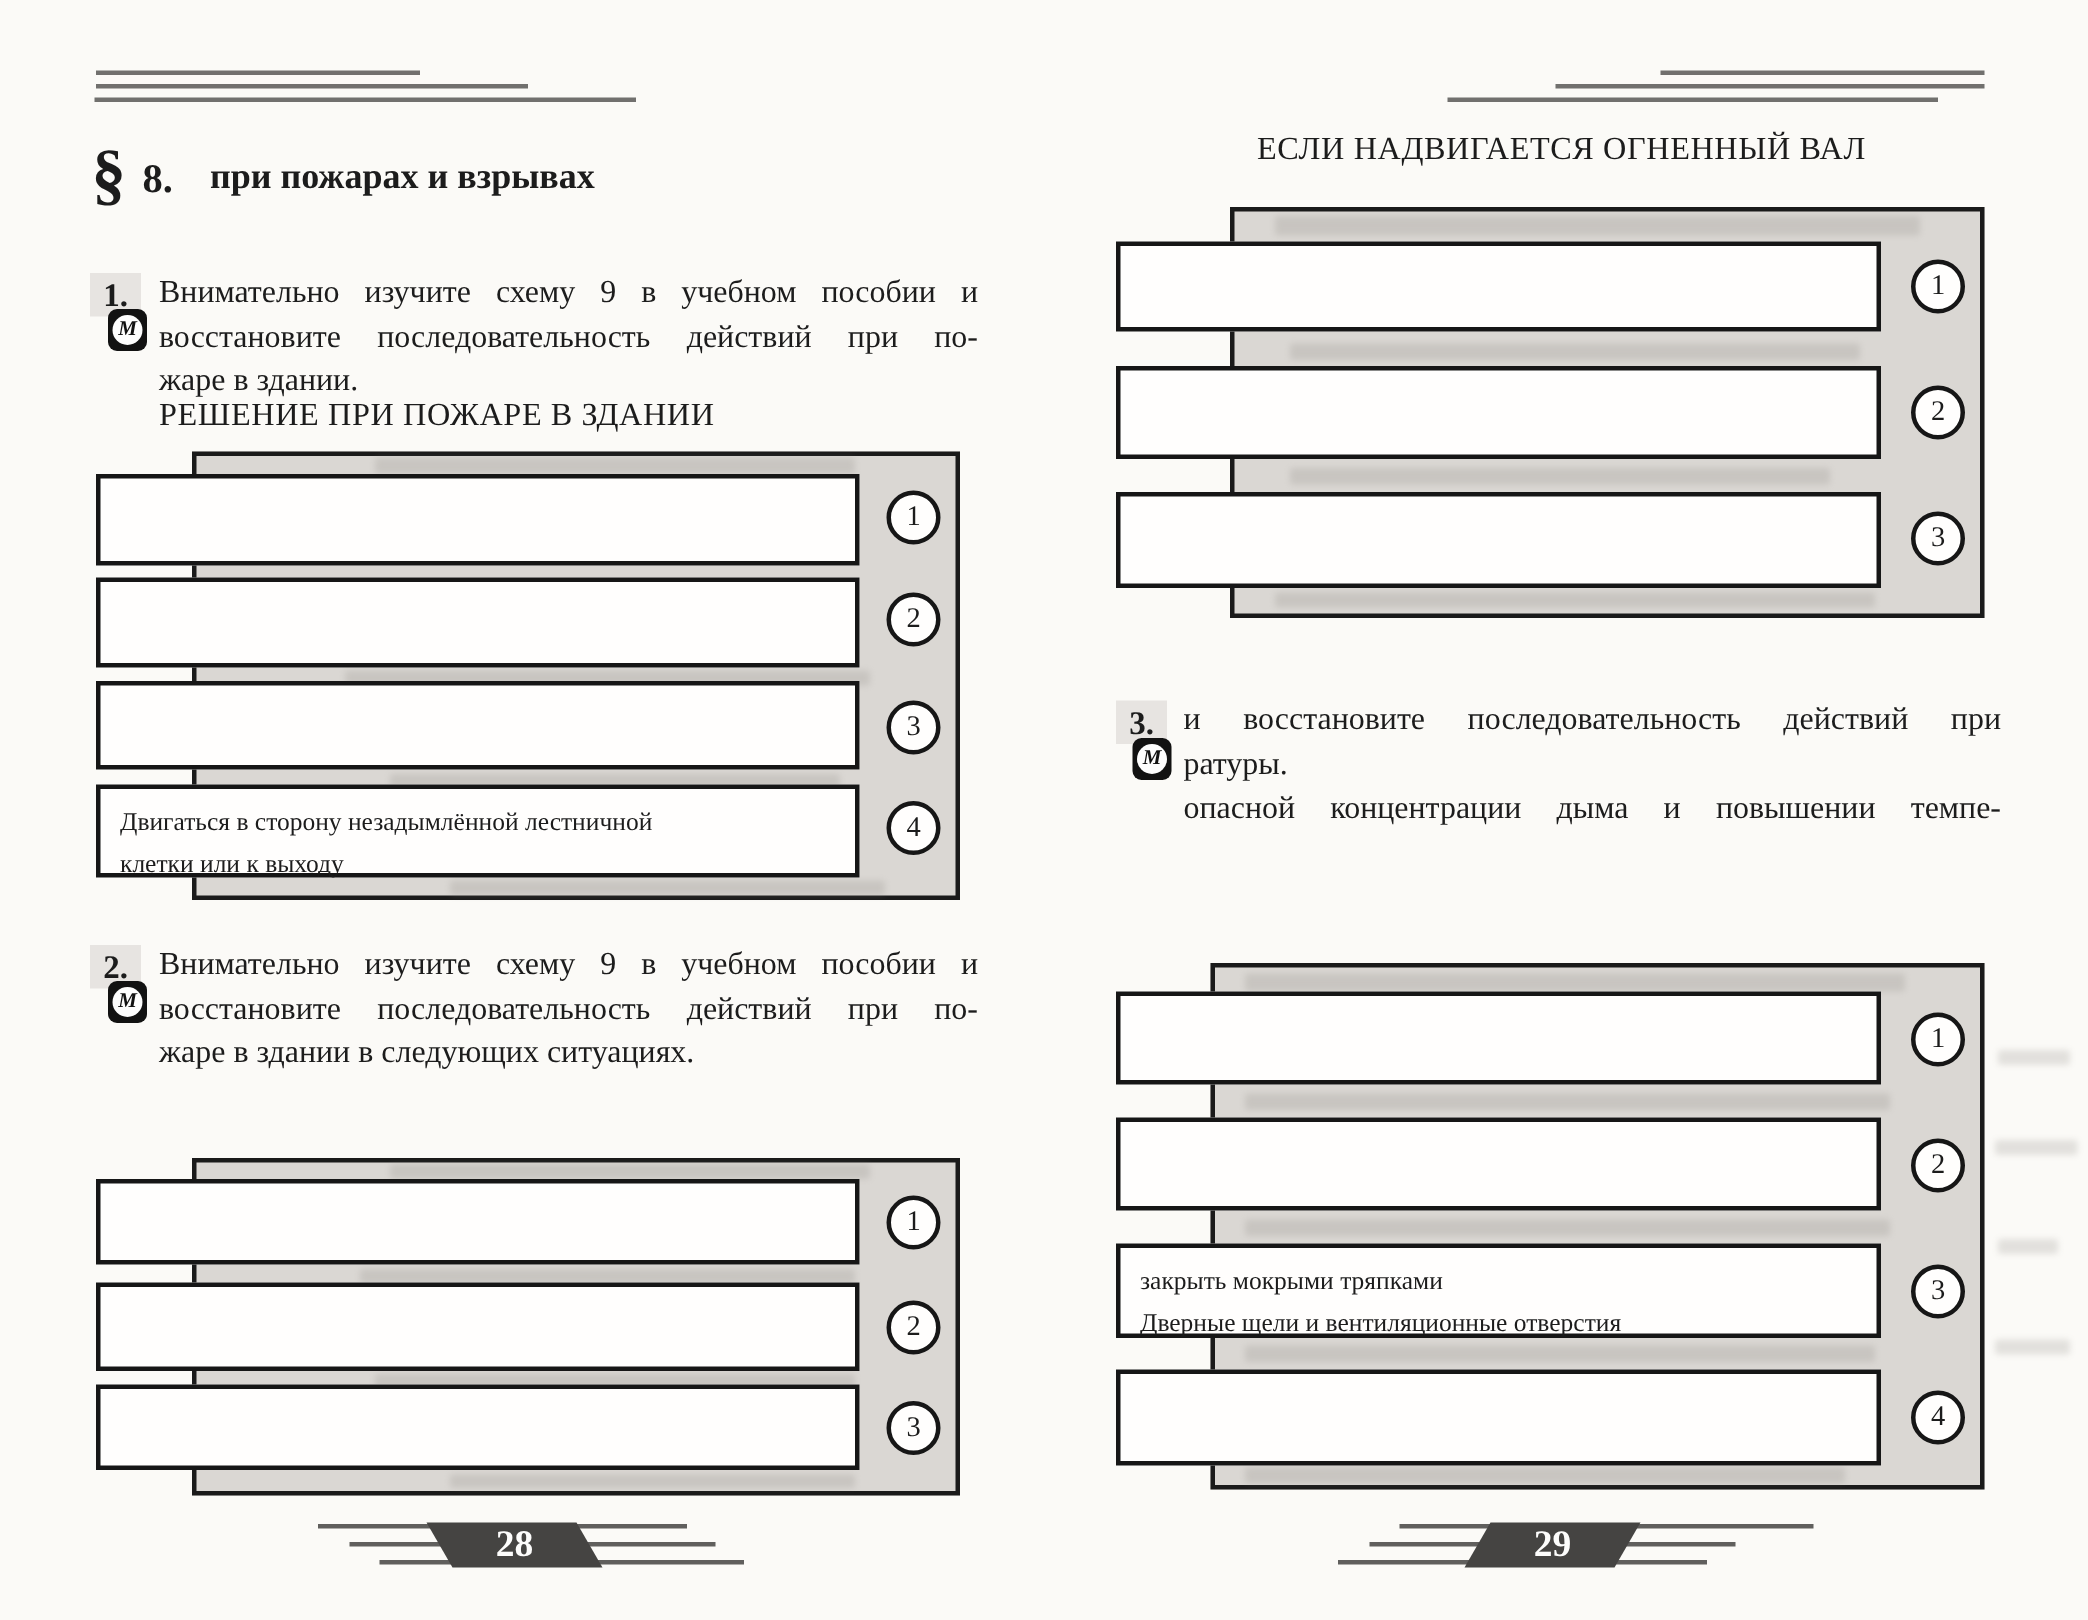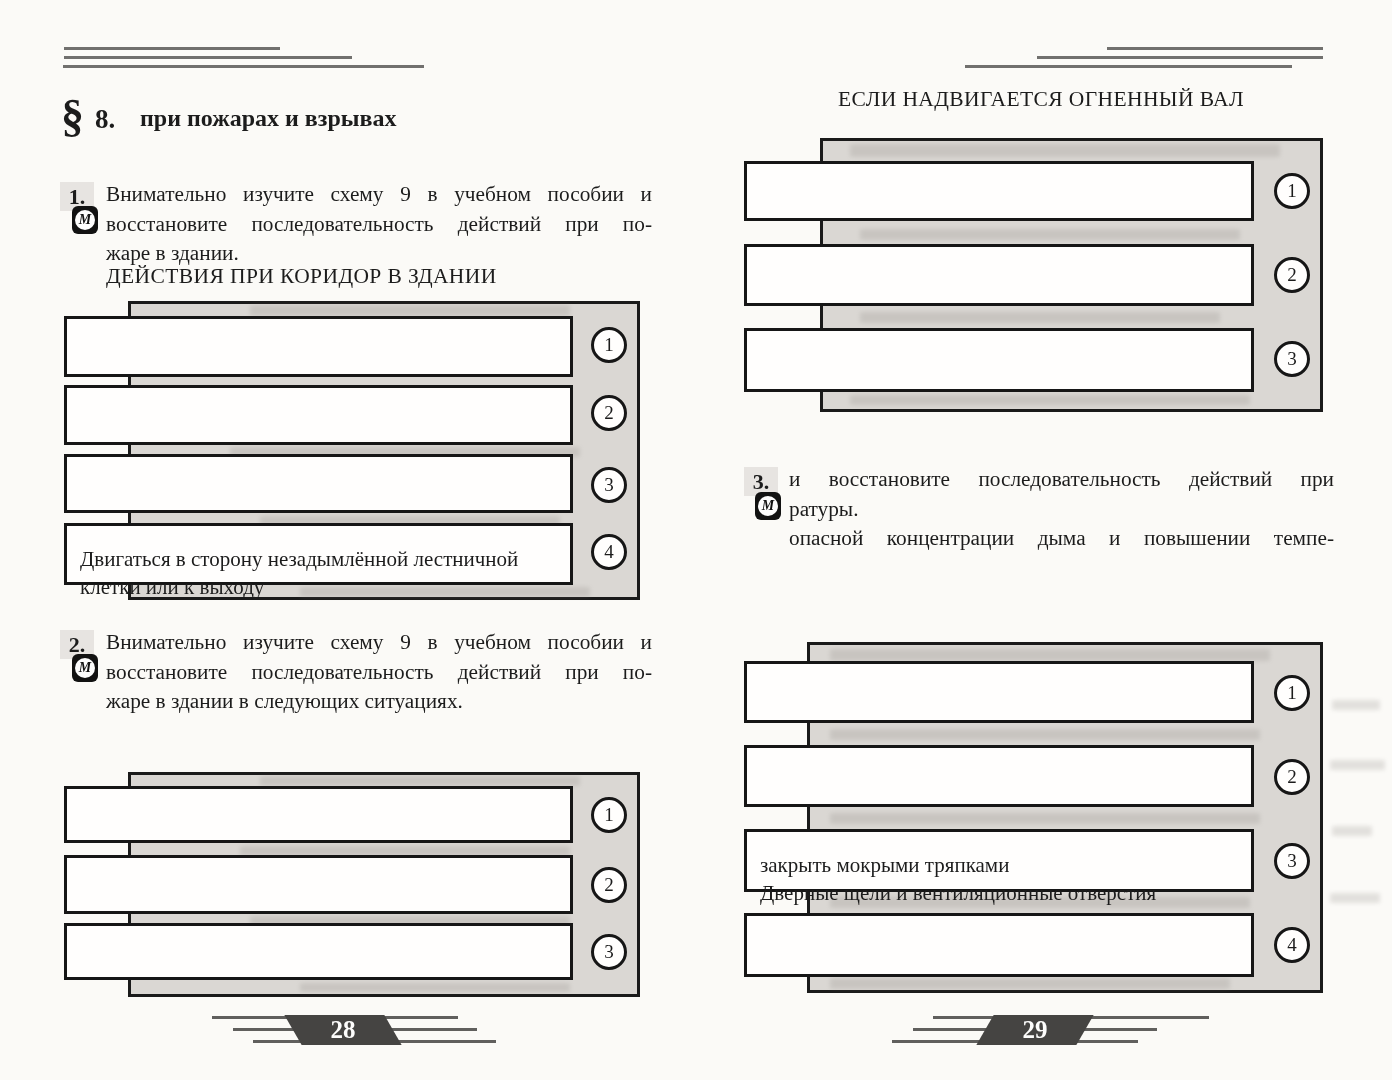--- a/index.html
+++ b/index.html
@@ -22,21 +22,21 @@
   .mbadge{position:absolute;width:26px;height:28px;background:#121212;border-radius:6px;
           display:flex;align-items:center;justify-content:center;}
   .para{position:absolute;font-size:21.3px;line-height:29.5px;}
   .para .tline{text-align:justify;text-align-last:justify;}
   .para .tline.last{text-align:left;text-align-last:left;}
   
   .dhead{position:absolute;font-size:21.5px;line-height:31px;letter-spacing:.4px;}
   
   .panel{position:absolute;background:#dad7d3;border:3px solid #1a1a1a;box-sizing:border-box;}
   .abox{position:absolute;background:#fffefd;border:3px solid #161616;box-sizing:border-box;
-        font-size:21px;line-height:27.5px;padding:20px 13px;}
+        font-size:17px;line-height:27.5px;padding:8px 13px;}
   .ncircle{position:absolute;width:30px;height:30px;border-radius:50%;background:#fffefd;
         border:3px solid #161616;display:flex;align-items:center;justify-content:center;
         font-size:19px;}
   
   .ghost{position:absolute;background:#8a8680;opacity:.22;filter:blur(2px);border-radius:2px;}
   
   .fline{position:absolute;height:3px;background:#605f5d;}
   .fband{position:absolute;width:100px;height:30px;background:#454442;}
   .fband.l{transform:skewX(30deg);}
   .fband.r{transform:skewX(-30deg);}
@@ -61,21 +61,21 @@
   <div class="inum" style="left:60px;top:182px;">1.</div>
   <div class="mbadge" style="left:72px;top:206px;">
     <span class="mírc" style="width:20px;height:20px;border-radius:50%;background:#fdfdfd;display:flex;align-items:center;justify-content:center;font-size:14px;font-weight:bold;font-style:italic;color:#111;">М</span>
   </div>
   <div class="para" style="left:106px;top:180px;width:546px;">
     <div class="tline">Внимательно изучите схему 9 в учебном пособии и</div>
     <div class="tline">восстановите последовательность действий при по-</div>
     <div class="tline last">жаре в здании.</div>
   </div>
 
-  <div class="dhead" style="left:106px;top:261px;">ДЕЙСТВИЯ ПРИ КОРИДОР В ЗДАНИИ</div>
+  <div class="dhead" style="left:106px;top:261px;">РЕШЕНИЕ ПРИ ПОЖАРЕ В ЗДАНИИ</div>
 
   <div class="panel" style="left:128px;top:301px;width:512px;height:299px;"></div>
   <div class="ghost" style="left:250px;top:305px;width:320px;height:11px;"></div>
   <div class="ghost" style="left:230px;top:447px;width:350px;height:10px;"></div>
   <div class="ghost" style="left:260px;top:516px;width:300px;height:10px;"></div>
   <div class="ghost" style="left:300px;top:587px;width:290px;height:10px;"></div>
 
   <div class="abox" style="left:64px;top:316px;width:509px;height:61px;"></div>
   <div class="abox" style="left:64px;top:385px;width:509px;height:60px;"></div>
   <div class="abox" style="left:64px;top:454px;width:509px;height:59px;"></div>

